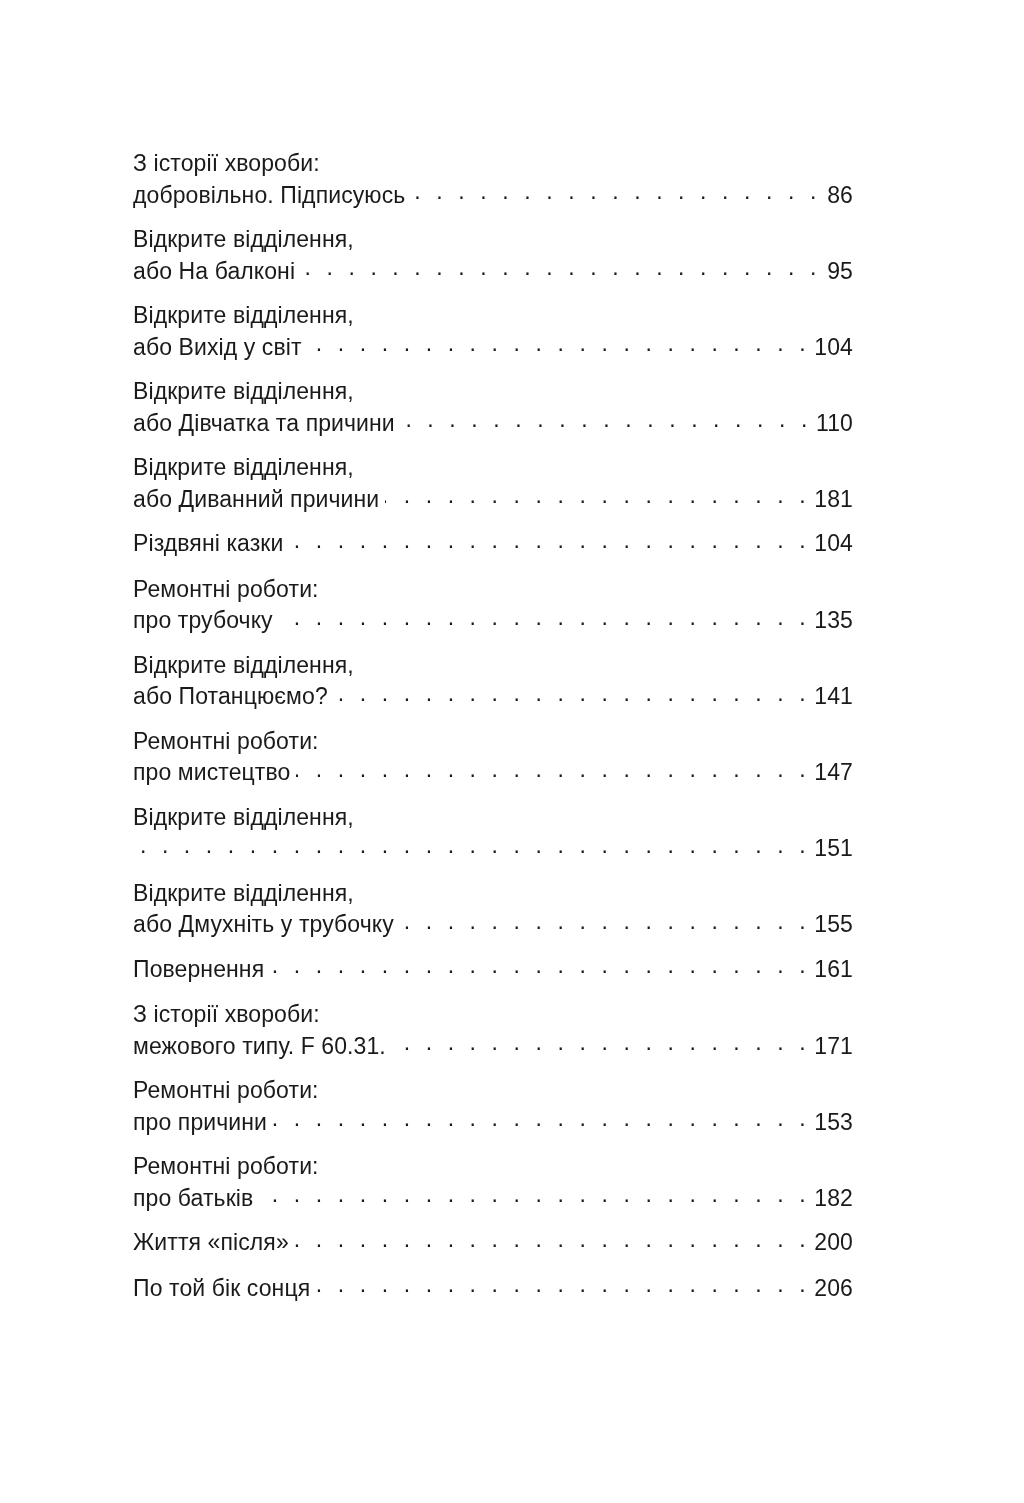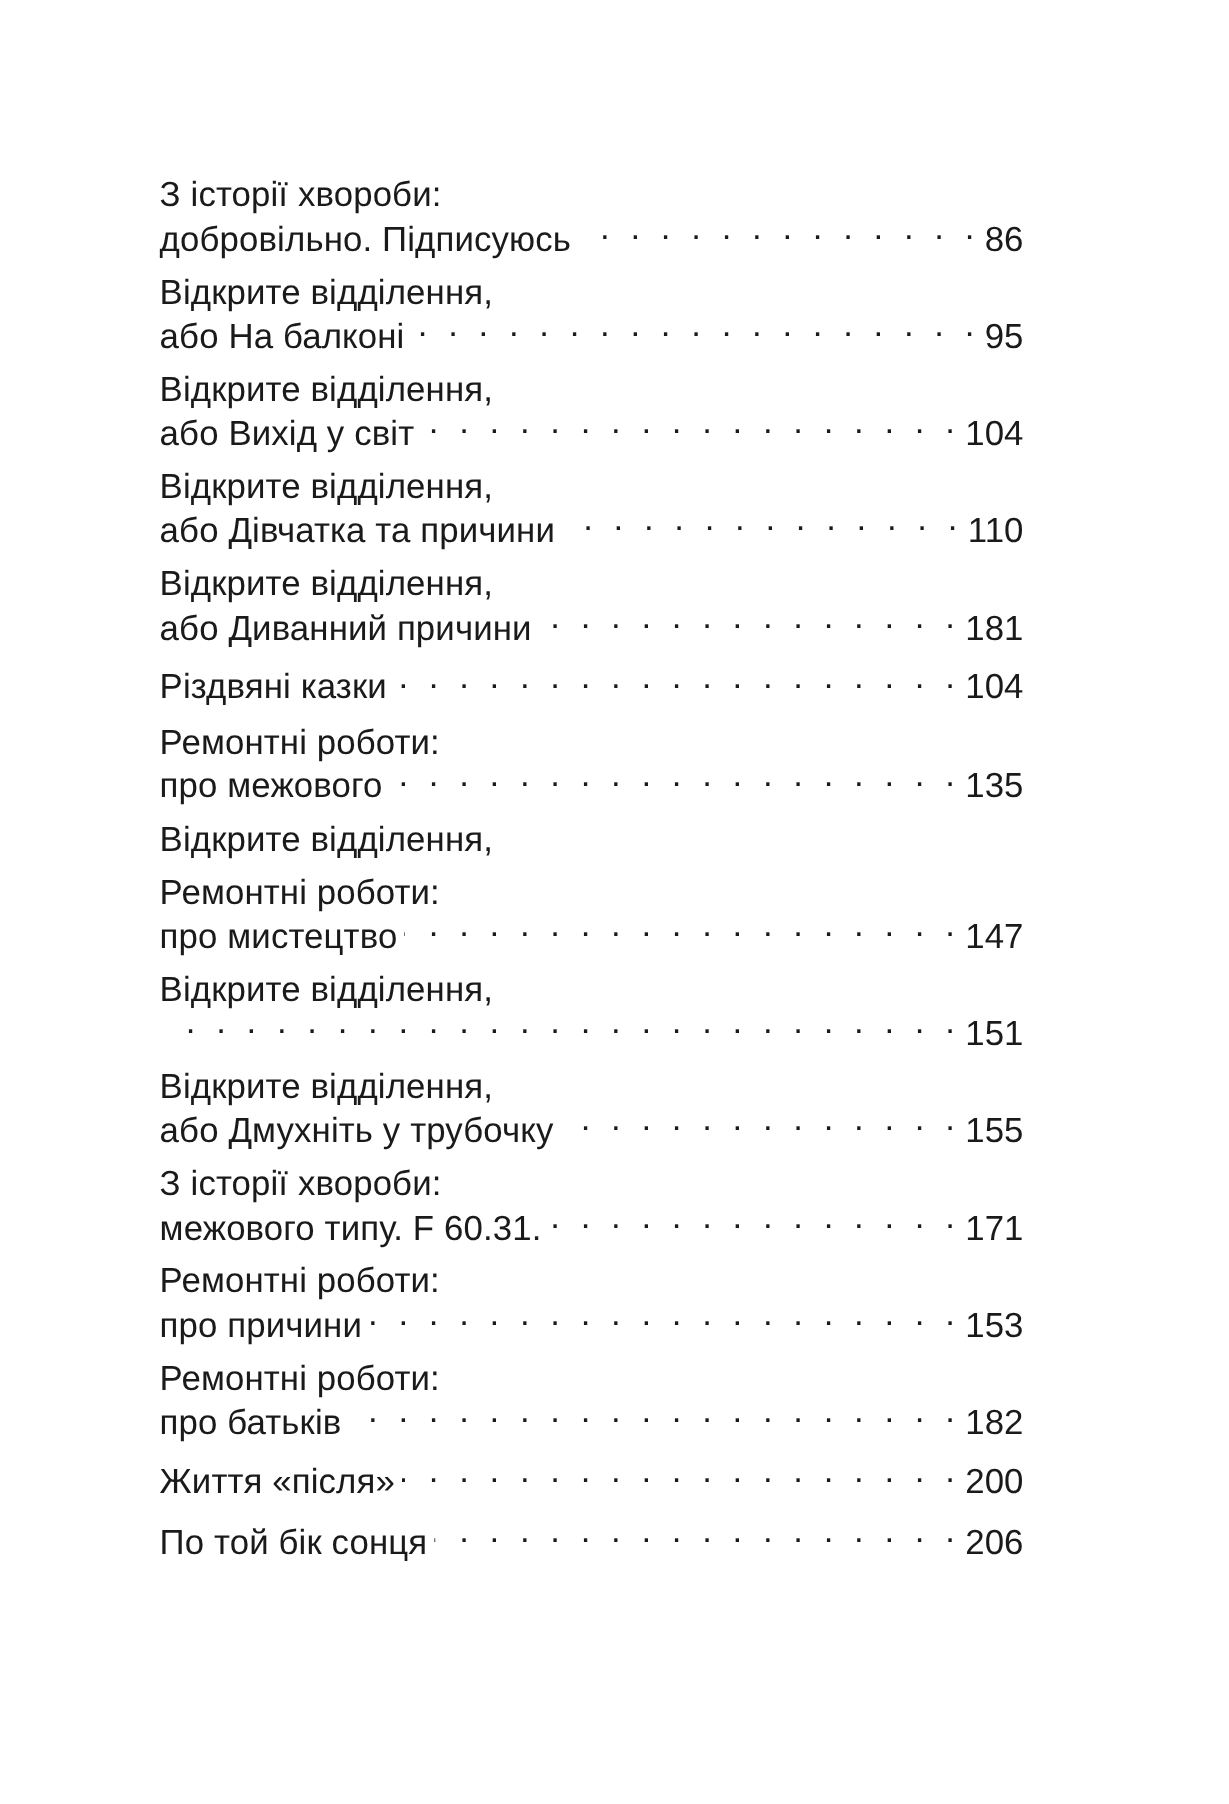--- a/index.html
+++ b/index.html
@@ -16,21 +16,21 @@
       color: #1a1a1a;
     }
     .toc {
       position: absolute;
       left: 133px;
       top: 148px;
       width: 720px;
     }
     .entry {
       position: relative;
-      font-size: 29px;
+      font-size: 23px;
       line-height: 31.5px;
       letter-spacing: 0.1px;
     }
     .entry.multi { margin-bottom: 13px; }
     .entry.single { margin-bottom: 14px; }
     .line { display: block; white-space: nowrap; }
     .last-line {
       display: flex;
       align-items: baseline;
       white-space: nowrap;
@@ -111,28 +111,33 @@
     <div class="last-line">
       <span class="text">Різдвяні казки</span>
       <span class="leader"></span>
       <span class="page">104</span>
     </div>
   </div>
 
   <div class="entry multi">
     <span class="line">Ремонтні роботи:</span>
     <div class="last-line">
-      <span class="text">про межового</span>
+      <span class="text">про трубочку</span>
       <span class="leader"></span>
       <span class="page">135</span>
     </div>
   </div>
 
   <div class="entry multi">
     <span class="line">Відкрите відділення,</span>
+    <div class="last-line">
+      <span class="text">або Потанцюємо?</span>
+      <span class="leader"></span>
+      <span class="page">141</span>
+    </div>
   </div>
 
   <div class="entry multi">
     <span class="line">Ремонтні роботи:</span>
     <div class="last-line">
       <span class="text">про мистецтво</span>
       <span class="leader"></span>
       <span class="page">147</span>
     </div>
   </div>
@@ -147,20 +152,27 @@
 
   <div class="entry multi">
     <span class="line">Відкрите відділення,</span>
     <div class="last-line">
       <span class="text">або Дмухніть у трубочку</span>
       <span class="leader"></span>
       <span class="page">155</span>
     </div>
   </div>
 
+  <div class="entry single">
+    <div class="last-line">
+      <span class="text">Повернення</span>
+      <span class="leader"></span>
+      <span class="page">161</span>
+    </div>
+  </div>
 
   <div class="entry multi">
     <span class="line">З історії хвороби:</span>
     <div class="last-line">
       <span class="text">межового типу. F 60.31.</span>
       <span class="leader"></span>
       <span class="page">171</span>
     </div>
   </div>
 

